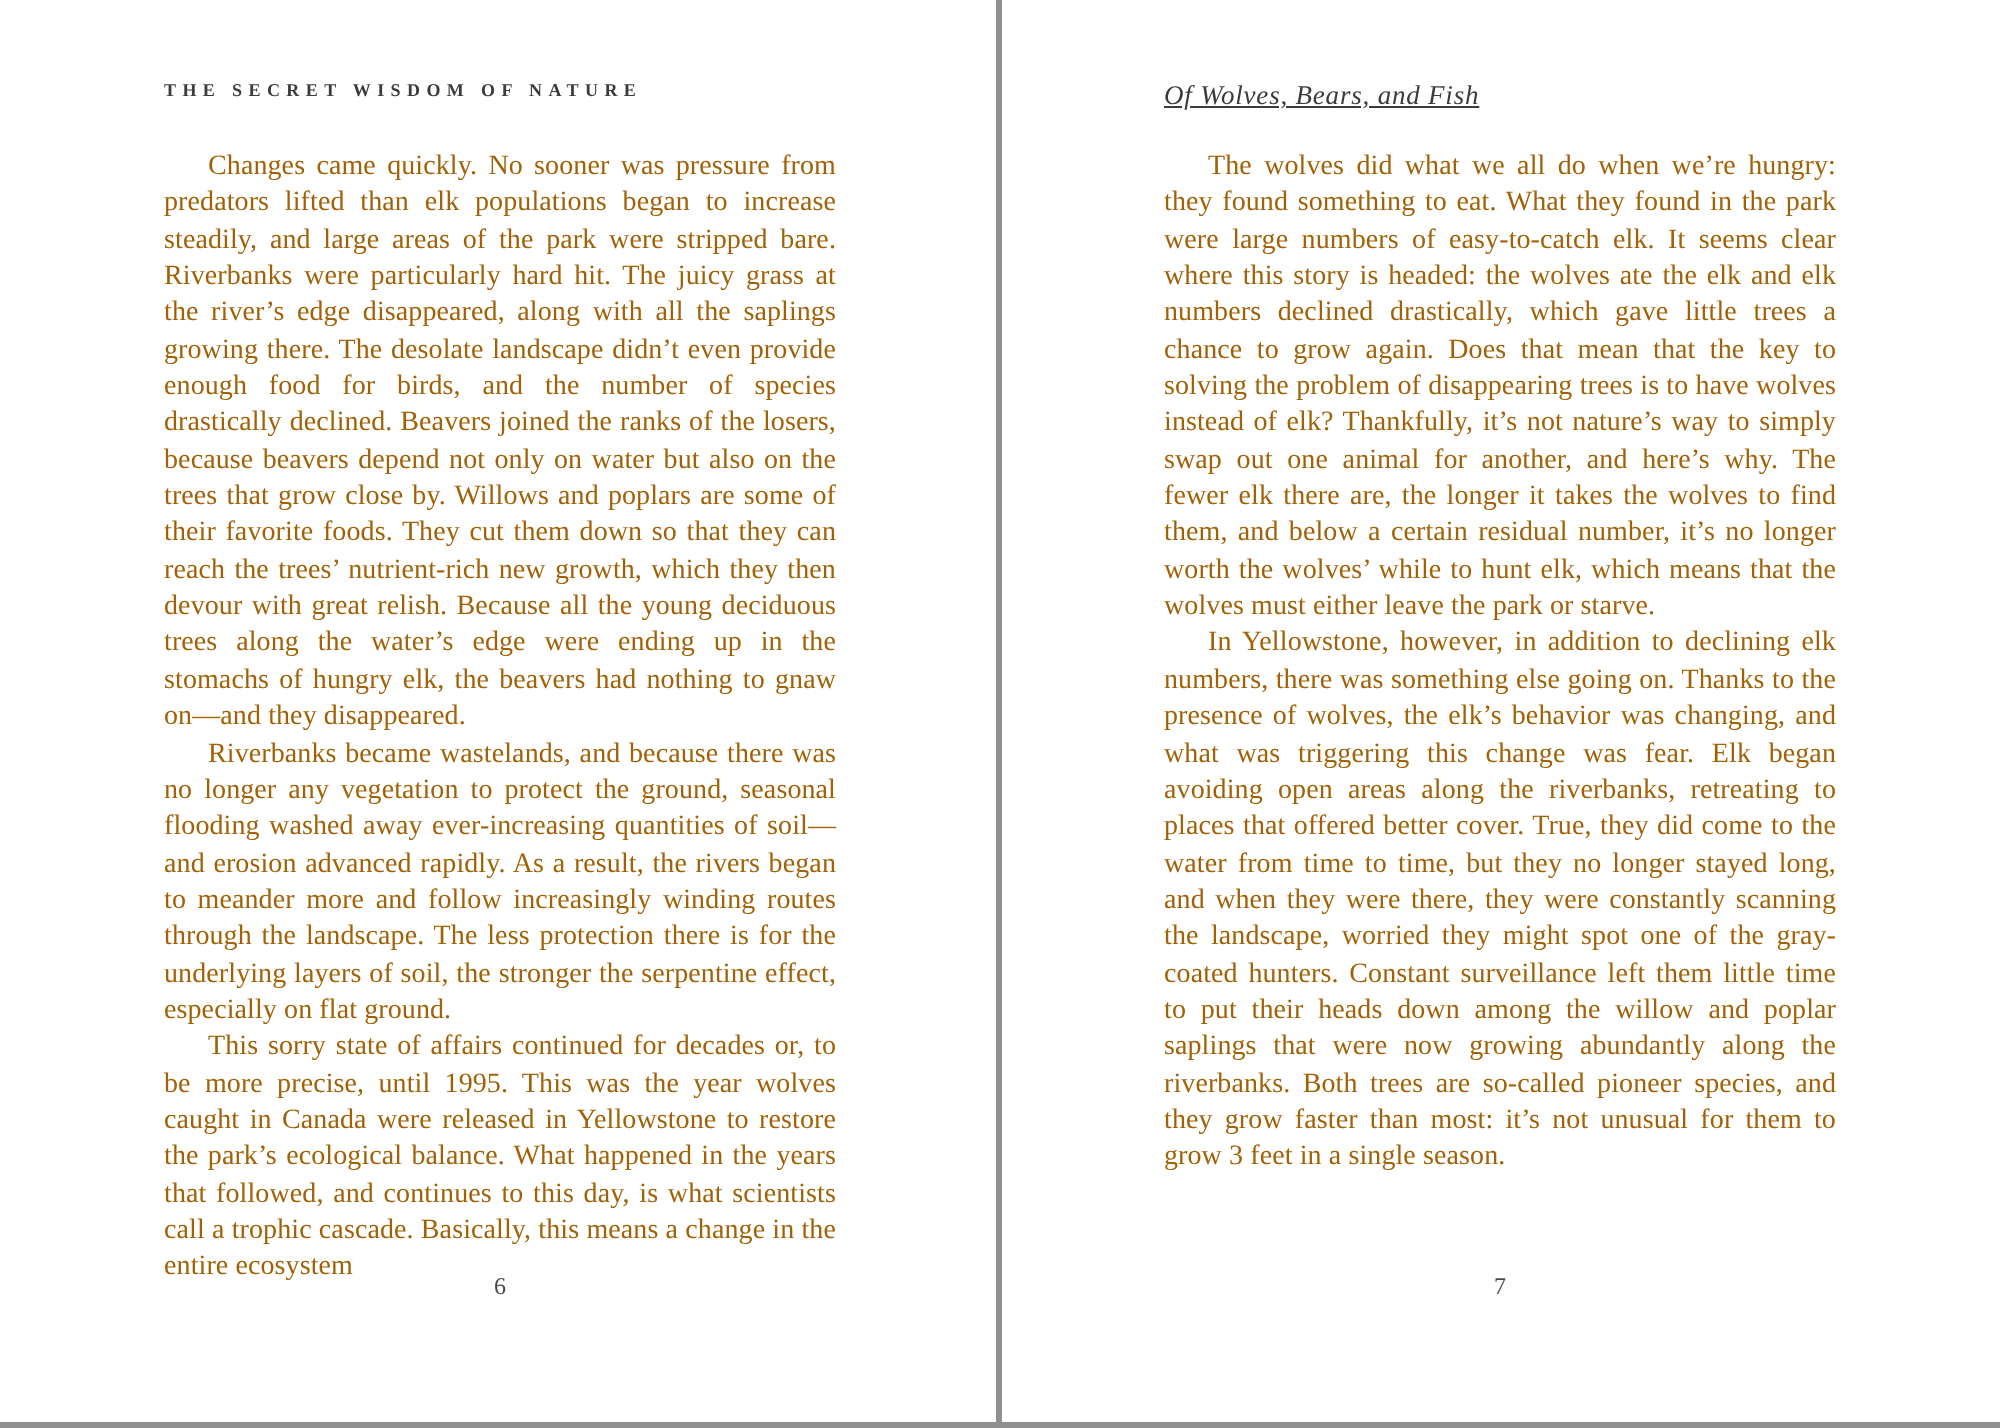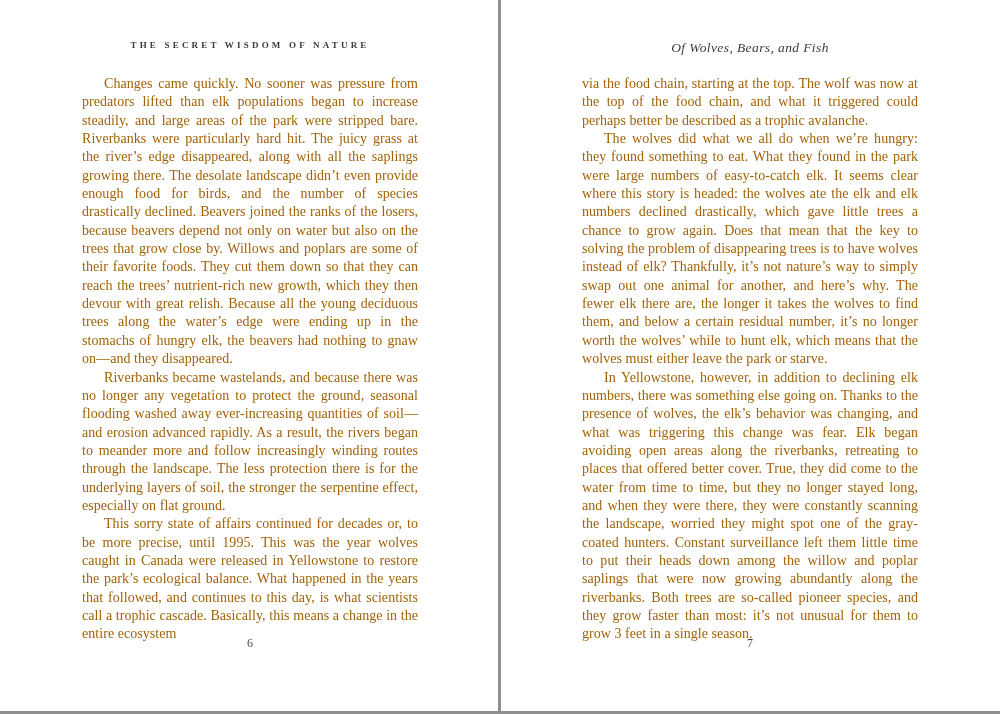--- a/index.html
+++ b/index.html
@@ -38,33 +38,34 @@
     top: 0;
     height: 714px;
   }
   .page-left  { left: 82px;  width: 336px; }
   .page-right { left: 582px; width: 336px; }
   .running-head {
     position: absolute;
     top: 40px;
     left: 0;
     width: 100%;
-    text-align: center;
+    text-align: left;
     color: #3b3b3b;
     white-space: nowrap;
   }
   .running-head.caps {
     font-size: 9px;
     font-weight: bold;
     letter-spacing: 3.2px;
   }
   .running-head.italic {
     font-size: 13.5px;
     font-style: italic;
     letter-spacing: 0.4px;
+    text-decoration: underline;
   }
   .body-text {
     position: absolute;
     top: 75px;
     left: 0;
     right: 0;
     text-align: justify;
     font-size: 14px;
     line-height: 18.35px;
     color: #a16207;
@@ -100,21 +101,20 @@
       <p>This sorry state of affairs continued for decades or, to be more precise, until 1995. This was the year wolves caught in Canada were released in Yellowstone to restore the park’s ecological balance. What happened in the years that followed, and continues to this day, is what scientists call a trophic cascade. Basically, this means a change in the entire ecosystem</p>
     </div>
     <div class="folio">6</div>
   </div>
 
   <div class="gutter"></div>
 
   <div class="page page-right">
     <div class="running-head italic">Of Wolves, Bears, and Fish</div>
     <div class="body-text">
-      <p class="no-indent">via the food chain, starting at the top. The wolf was now at the top of the food chain, and what it triggered could perhaps better be described as a trophic avalanche.</p>
       <p>The wolves did what we all do when we’re hungry: they found something to eat. What they found in the park were large numbers of easy-to-catch elk. It seems clear where this story is headed: the wolves ate the elk and elk numbers declined drastically, which gave little trees a chance to grow again. Does that mean that the key to solving the problem of disappearing trees is to have wolves instead of elk? Thankfully, it’s not nature’s way to simply swap out one animal for another, and here’s why. The fewer elk there are, the longer it takes the wolves to find them, and below a certain residual number, it’s no longer worth the wolves’ while to hunt elk, which means that the wolves must either leave the park or starve.</p>
       <p>In Yellowstone, however, in addition to declining elk numbers, there was something else going on. Thanks to the presence of wolves, the elk’s behavior was changing, and what was triggering this change was fear. Elk began avoiding open areas along the riverbanks, retreating to places that offered better cover. True, they did come to the water from time to time, but they no longer stayed long, and when they were there, they were constantly scanning the landscape, worried they might spot one of the gray-coated hunters. Constant surveillance left them little time to put their heads down among the willow and poplar saplings that were now growing abundantly along the riverbanks. Both trees are so-called pioneer species, and they grow faster than most: it’s not unusual for them to grow 3 feet in a single season.</p>
     </div>
     <div class="folio">7</div>
   </div>
 
   <div class="bottom-rule"></div>
 
 </div>
 

